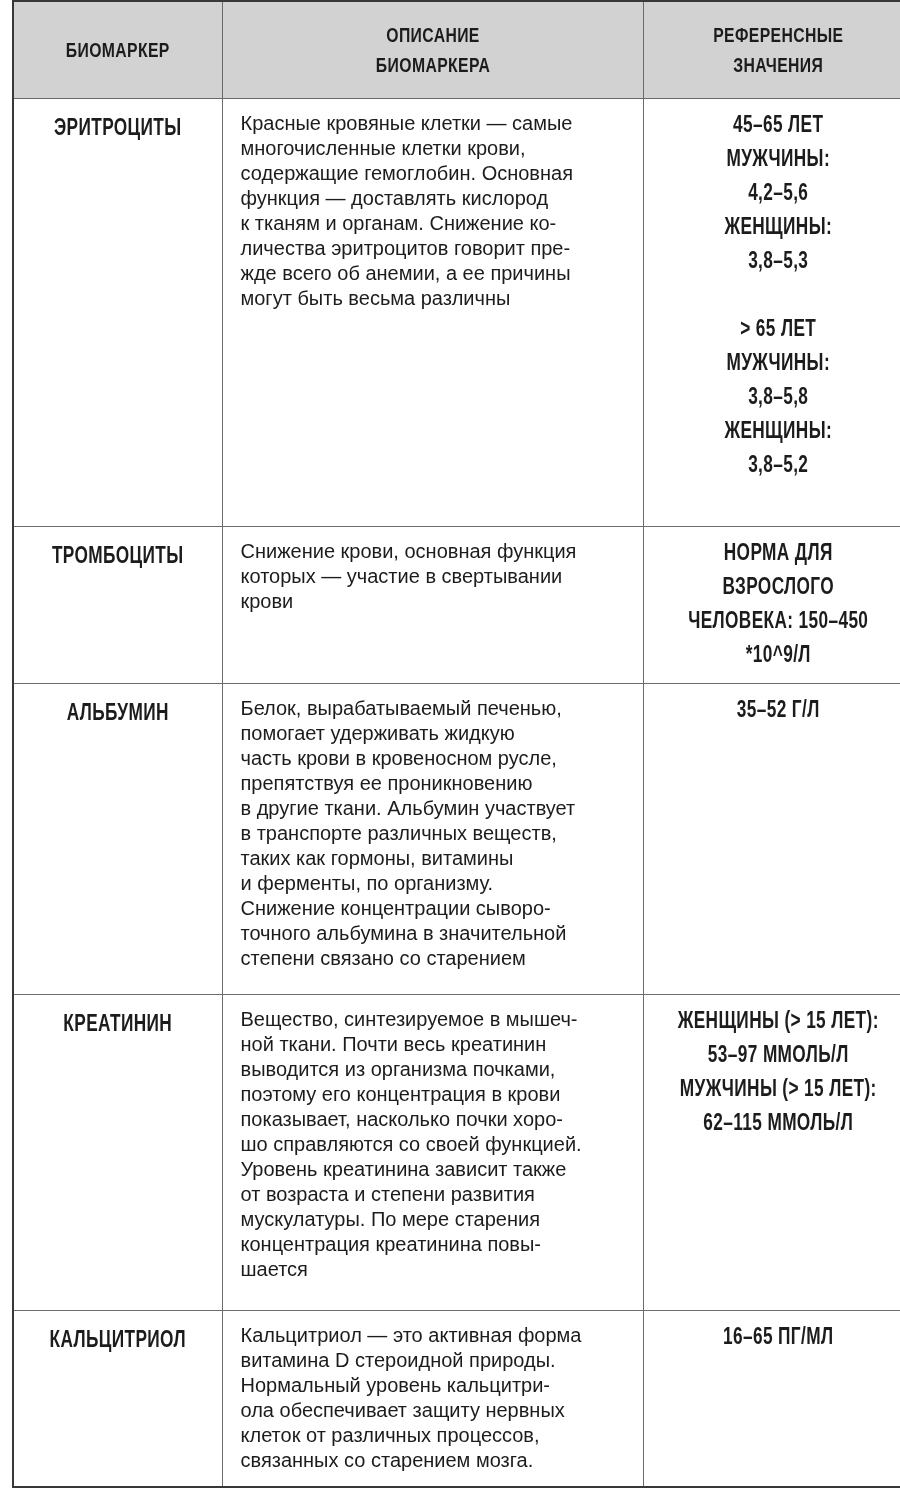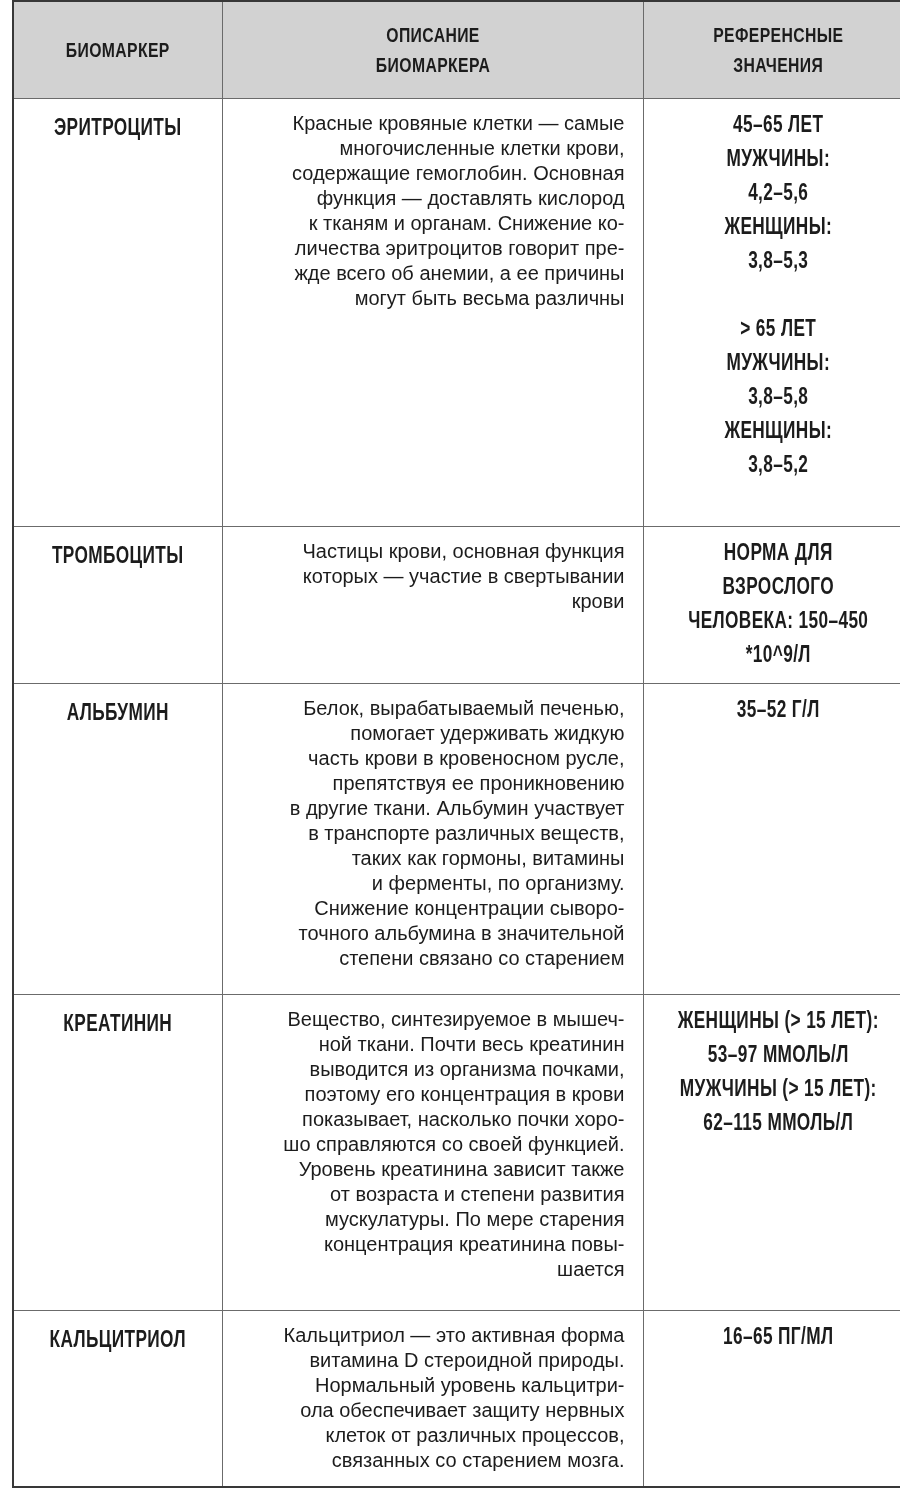--- a/index.html
+++ b/index.html
@@ -61,21 +61,21 @@
   .ref-values {
     font-size: 23px;
     line-height: 34px;
     padding-top: 8px;
   }
   .bio-desc {
     display: block;
     font-size: 20px;
     line-height: 25px;
     white-space: pre-line;
-    text-align: right;
+    text-align: left;
     padding: 12px 18px 0 18px;
     font-weight: 400;
   }
 </style>
 </head>
 <body>
 
 <div class="page">
   <table class="bio-table">
     <colgroup>
@@ -125,21 +125,21 @@
 ЖЕНЩИНЫ:
 3,8–5,2</span>
       </td>
     </tr>
 
     <tr style="height:116px">
       <td class="cell">
         <span class="cond bio-name">ТРОМБОЦИТЫ</span>
       </td>
       <td class="cell">
-        <span class="bio-desc">Частицы крови, основная функция
+        <span class="bio-desc">Снижение крови, основная функция
 которых — участие в свертывании
 крови</span>
       </td>
       <td class="cell">
         <span class="cond ref-values">НОРМА ДЛЯ ВЗРОСЛОГО
 ЧЕЛОВЕКА: 150–450
 *10^9/Л</span>
       </td>
     </tr>
 

